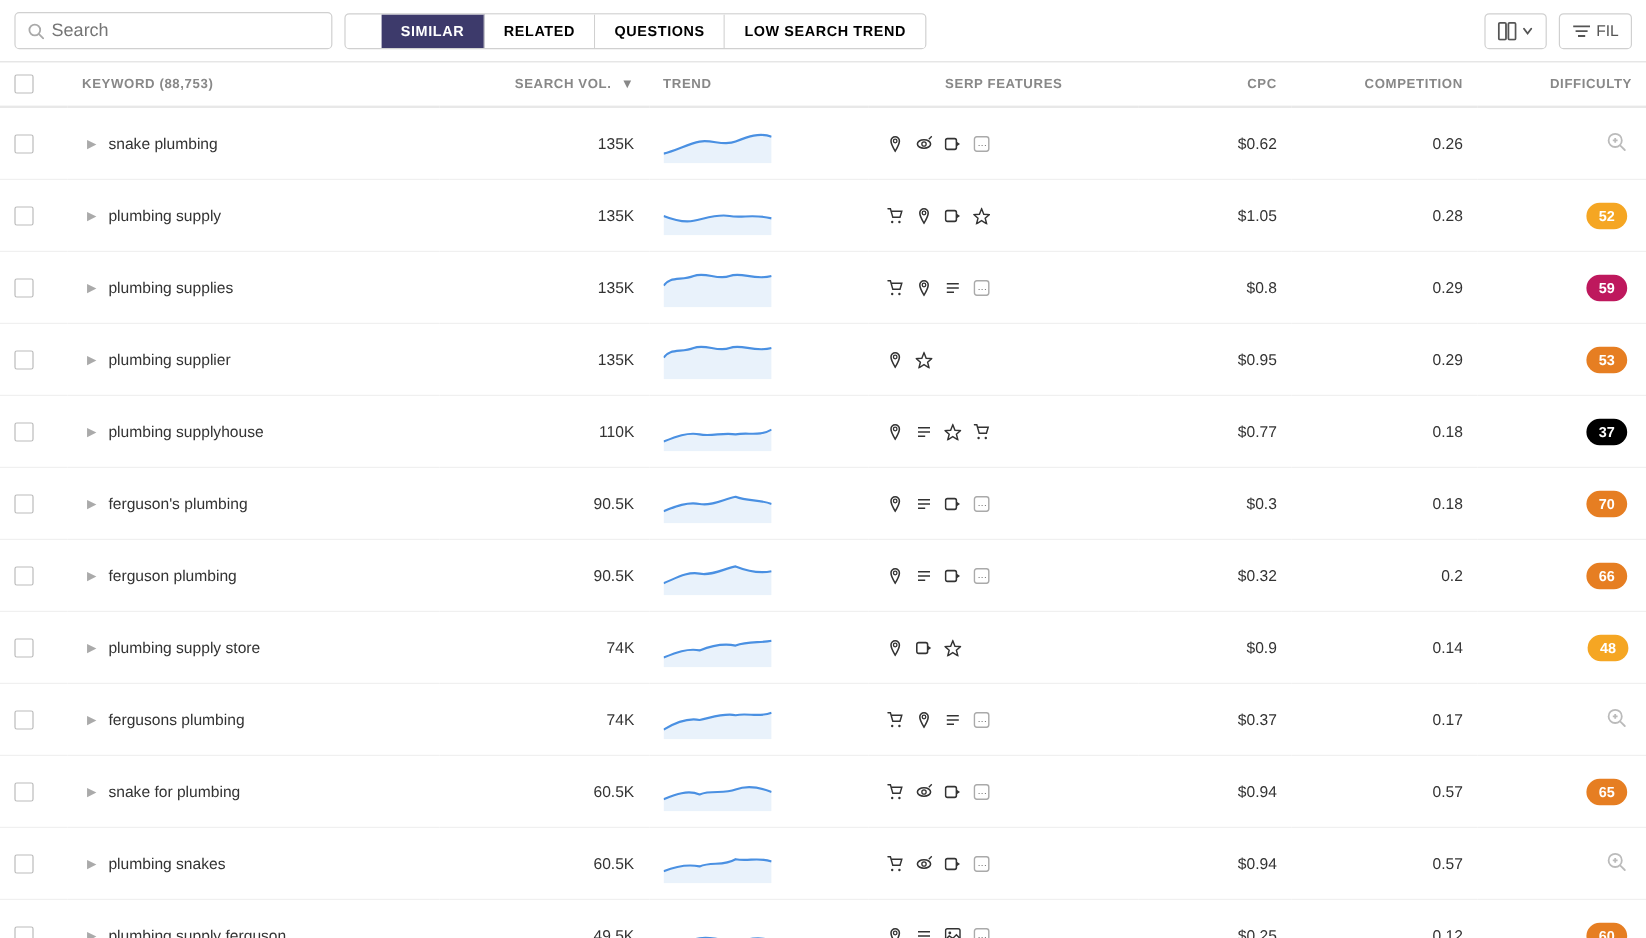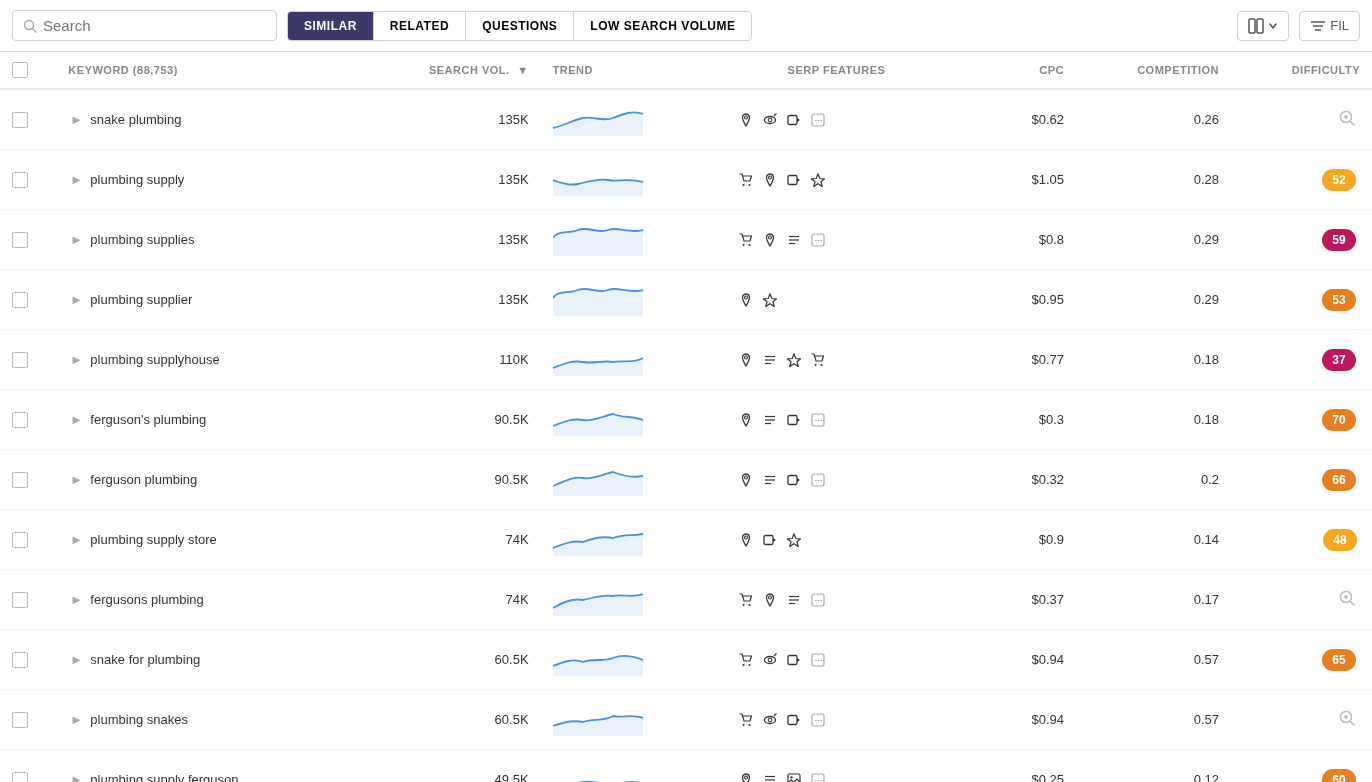--- a/index.html
+++ b/index.html
@@ -38,20 +38,21 @@
       cursor: pointer;
       border: none;
       background: #fff;
       color: #000000;
       border-right: 1px solid #d0d0d0;
     }
     .tab-btn:last-child { border-right: none; }
     .tab-btn.active {
       background: #3d3a6b;
       color: #fff;
+      margin-left: 30px;
     }
 
     .spacer { flex: 1; }
 
     .icon-btn {
       display: flex;
       align-items: center;
       gap: 4px;
       border: 1px solid #d0d0d0;
       border-radius: 4px;
@@ -184,21 +185,21 @@
         <circle cx="6" cy="6" r="4.5" stroke="#aaa" stroke-width="1.5"></circle>
         <line x1="9.5" y1="9.5" x2="13" y2="13" stroke="#aaa" stroke-width="1.5" stroke-linecap="round"></line>
       </svg>
       <input type="text" placeholder="Search" style="">
     </div>
 
     <div class="tab-group">
       <button class="tab-btn active">SIMILAR</button>
       <button class="tab-btn">RELATED</button>
       <button class="tab-btn">QUESTIONS</button>
-      <button class="tab-btn">LOW SEARCH VOLUME</button>
+      <button class="tab-btn">LOW SEARCH TREND</button>
     </div>
 
     <div class="spacer"></div>
 
     <button class="icon-btn">
       <svg width="16" height="16" viewBox="0 0 16 16" fill="none">
         <rect x="1" y="1" width="6" height="14" rx="1" stroke="#555" stroke-width="1.5"></rect>
         <rect x="9" y="1" width="6" height="14" rx="1" stroke="#555" stroke-width="1.5"></rect>
       </svg>
       <svg width="10" height="10" viewBox="0 0 10 10">
@@ -473,21 +474,21 @@
                 <svg width="14" height="14" viewBox="0 0 14 14" fill="none">
                   <circle cx="4.5" cy="12" r="1" fill="#333"></circle>
                   <circle cx="10.5" cy="12" r="1" fill="#333"></circle>
                   <path d="M1 1h2l2 7h6l1.5-5H4" stroke="#333" stroke-width="1.2" stroke-linecap="round"></path>
                 </svg>
               </span>
             </div>
     </td>
     <td class="col-cpc right">$0.77</td>
     <td class="col-comp right">0.18</td>
-    <td class="col-diff right" style="text-align:right; padding-right:16px;"><span class="diff-badge" style="background:#be185d">37</span></td>
+    <td class="col-diff right" style="text-align:right; padding-right:16px;"><span class="diff-badge" style="background:#000000">37</span></td>
   </tr>
         <tr>
     <td class="col-check">
       <span class="row-checkbox"></span>
     </td>
     <td class="col-keyword">
       <div class="keyword-cell">
         <span class="expand-arrow">►</span>
         <span class="keyword-text">ferguson's plumbing</span>
       </div>

